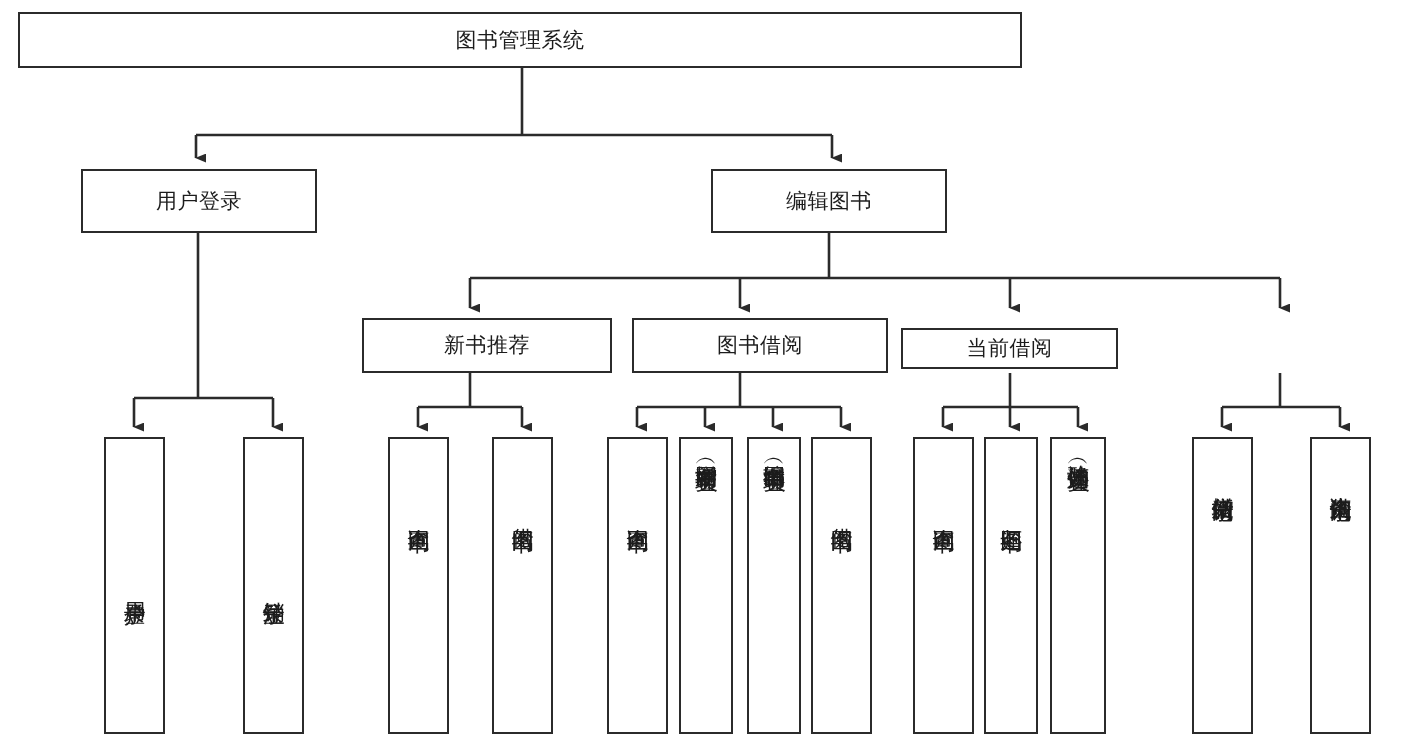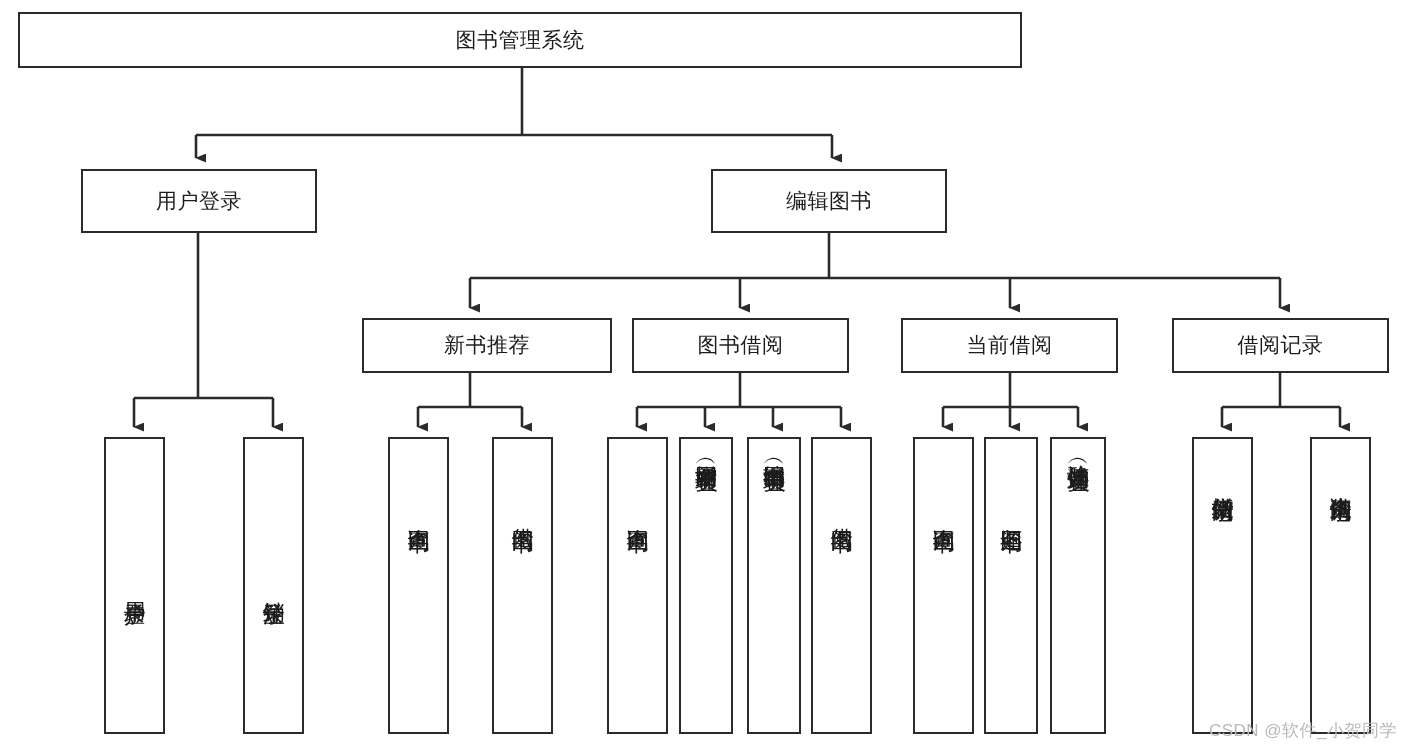--- a/index.html
+++ b/index.html
@@ -137,28 +137,25 @@
   <div class="node horiz" style="left:81px; top:169px; width:236px; height:64px;">
     <span class="label">用户登录</span>
   </div>
   <div class="node horiz" style="left:711px; top:169px; width:236px; height:64px;">
     <span class="label">编辑图书</span>
   </div>
 
   <div class="node horiz" style="left:362px; top:318px; width:250px; height:55px;">
     <span class="label">新书推荐</span>
   </div>
-  <div class="node horiz" style="left:632px; top:318px; width:217px; height:55px;">
+  <div class="node horiz" style="left:632px; top:318px; width:256px; height:55px;">
     <span class="label">图书借阅</span>
   </div>
-  <div class="node horiz" style="left:901px; top:318px; width:217px; height:55px;">
+  <div class="node horiz" style="left:901px; top:328px; width:217px; height:41px;">
     <span class="label">当前借阅</span>
-  </div>
-  <div class="node horiz" style="left:1172px; top:318px; width:217px; height:55px;">
-    <span class="label">借阅记录</span>
   </div>
 
   <div class="node vert centered" style="left:104px; top:437px; width:61px; height:297px;">
     <span class="label">用户登录</span>
   </div>
   <div class="node vert centered" style="left:243px; top:437px; width:61px; height:297px;">
     <span class="label">注销登录</span>
   </div>
 
   <div class="node vert" style="left:388px; top:437px; width:61px; height:297px; padding-top:72px;">
@@ -191,15 +188,14 @@
     <span class="label">确认归还（管理员）</span>
   </div>
 
   <div class="node vert" style="left:1192px; top:437px; width:61px; height:297px; padding-top:40px;">
     <span class="label">新增借阅记录</span>
   </div>
   <div class="node vert" style="left:1310px; top:437px; width:61px; height:297px; padding-top:40px;">
     <span class="label">查询借阅记录</span>
   </div>
 
-  <div class="watermark">CSDN @软件_小贺同学</div>
 
 </div>
 
 </body></html>

